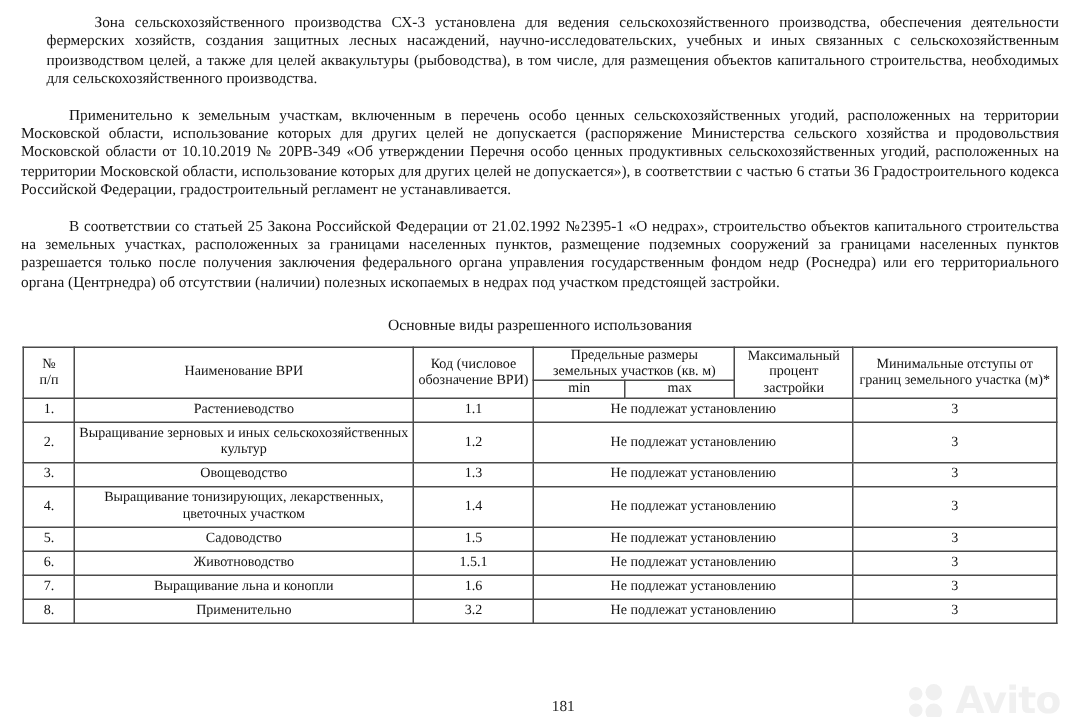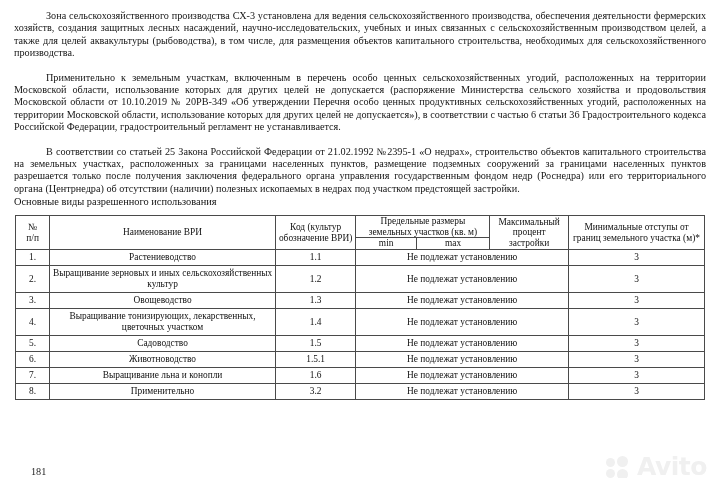--- a/index.html
+++ b/index.html
@@ -34,26 +34,27 @@
   }
   .para {
     font-size: 10.2px;
     line-height: 12.4px;
     text-align: justify;
     text-indent: 32px;
     margin: 0;
     color: #141414;
     hyphens: none;
   }
-  .para.first { margin-top: 10px; }
+  .para.first { margin-top: 10px; margin-left: 17px; }
   .para + .para { margin-top: 12px; }
   .section-subtitle {
+    text-align: center;
     font-size: 10.4px;
     line-height: 13px;
-    margin-top: 0;
+    margin-top: 16px;
     margin-bottom: 7px;
     color: #141414;
   }
   table.vri {
     width: 690px;
     border-collapse: collapse;
     table-layout: fixed;
     font-size: 9.4px;
     color: #111;
     margin: 0 auto;
@@ -76,21 +77,21 @@
   .c-max  { width: 73px; }
   .c-pct  { width: 78px; }
   .c-off  { width: 135px; }
   .row-cell { height: 15px; }
   .row-cell-tall { height: 26px; }
   .page-number {
     position: absolute;
     left: 0;
     right: 0;
     top: 456px;
-    text-align: left;
+    text-align: center;
     font-size: 10.2px;
     color: #222;
     padding-left: 31px;
   }
   .watermark {
     position: absolute;
     right: 8px;
     top: 441px;
     width: 108px;
     height: 34px;
@@ -147,21 +148,21 @@
         <col class="c-pct">
         <col class="c-off">
     </colgroup>
     <thead>
       <tr>
         <th rowspan="2">
           <span>№</span><br>
           <span>п/п</span>
         </th>
         <th rowspan="2">Наименование ВРИ</th>
-        <th rowspan="2">Код (культур обозначение ВРИ)</th>
+        <th rowspan="2">Код (числовое обозначение ВРИ)</th>
         <th colspan="2">Предельные размеры земельных участков (кв. м)</th>
         <th rowspan="2">Максимальный процент застройки</th>
         <th rowspan="2">Минимальные отступы от границ земельного участка (м)*</th>
       </tr>
       <tr>
         <th>min</th>
         <th>max</th>
       </tr>
     </thead>
     <tbody>

